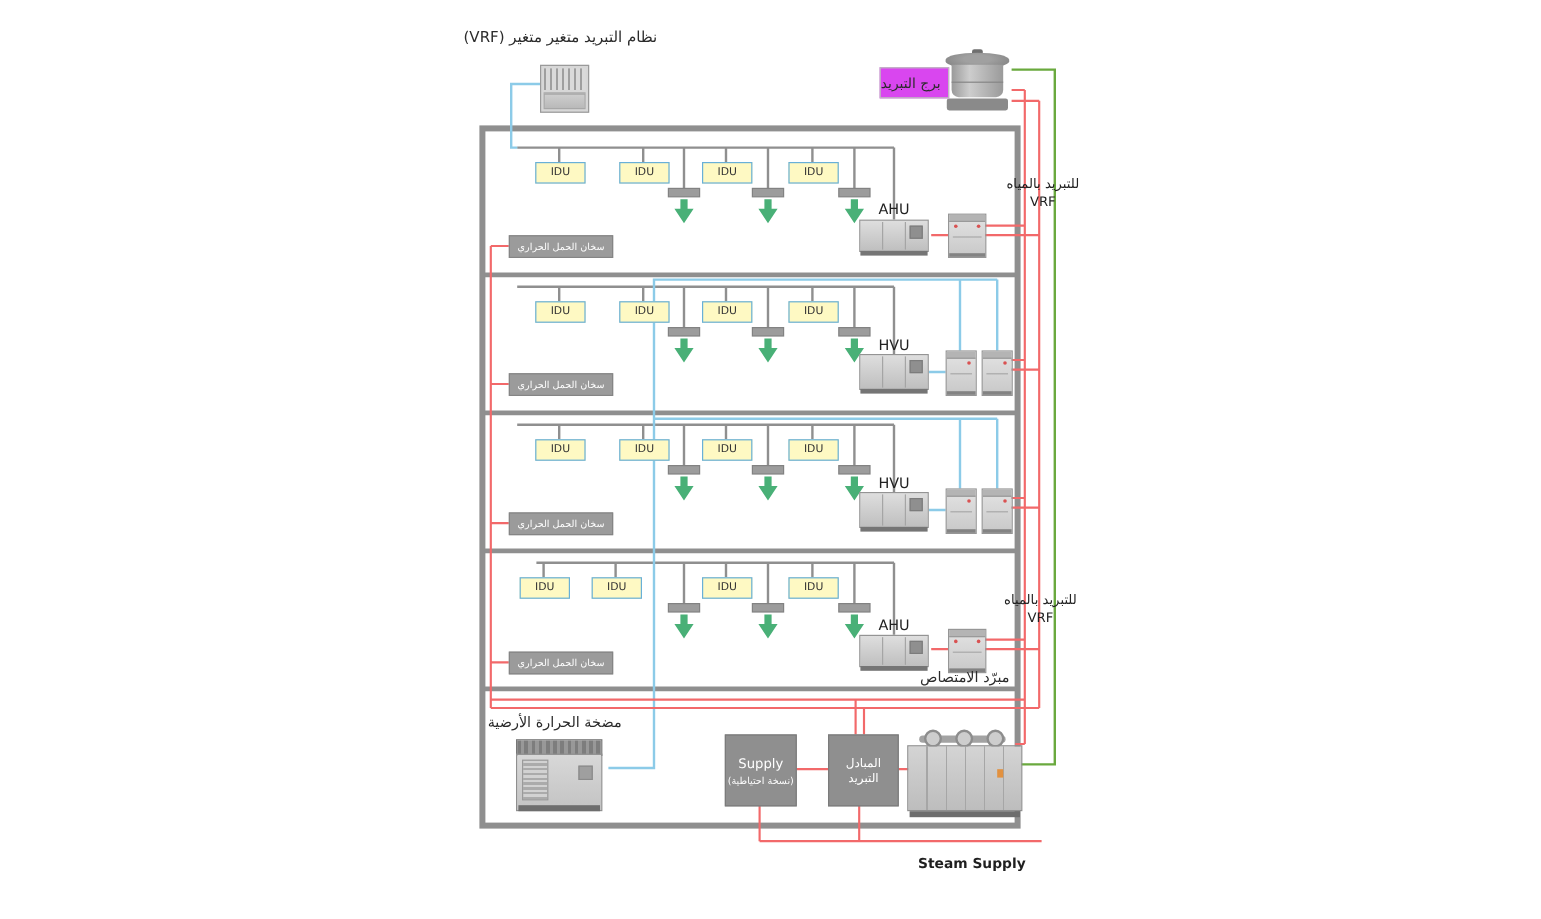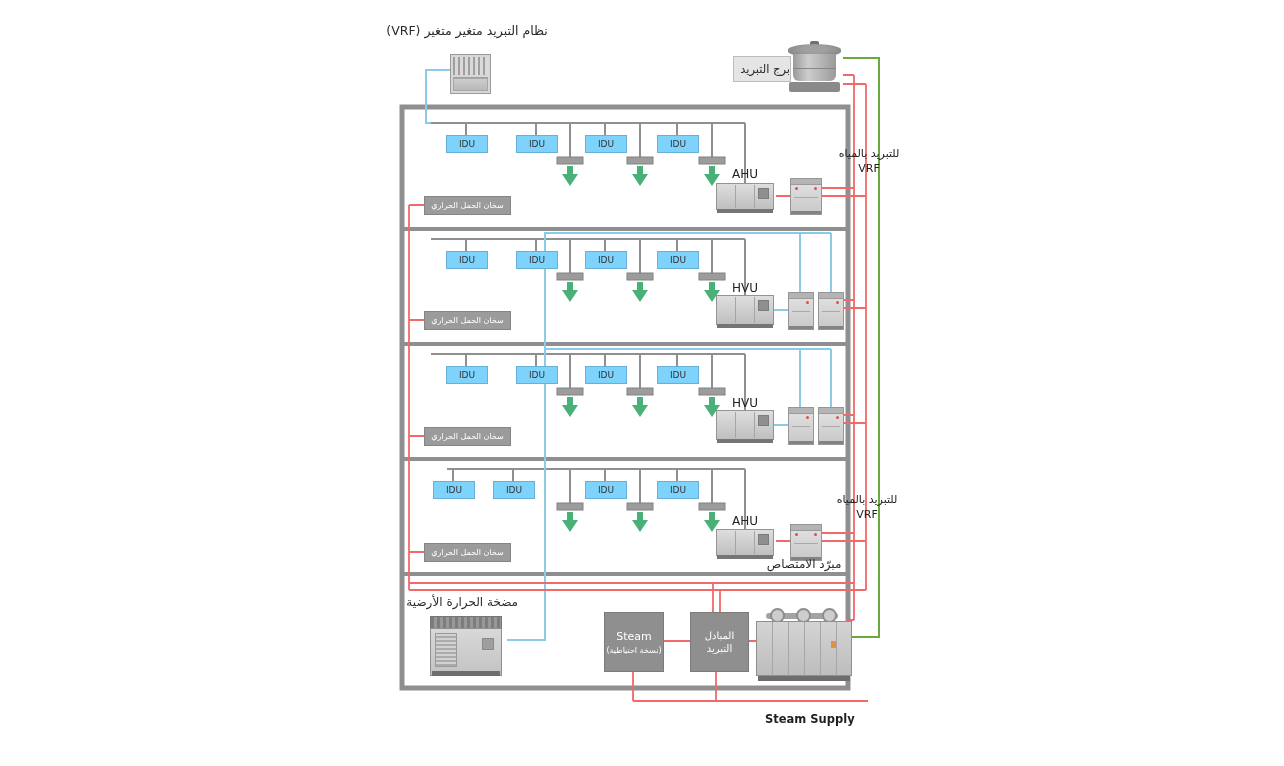--- a/index.html
+++ b/index.html
@@ -2,26 +2,26 @@
 <html><head>
 <meta charset="utf-8">
 <style>
   html,body{margin:0;padding:0;background:#fff;font-family:"DejaVu Sans",sans-serif;}
   .stage{position:relative;width:1284px;height:766px;background:#fff;overflow:hidden;}
   .abs{position:absolute;}
   svg.wires{position:absolute;left:0;top:0;}
 
   .lbl{position:absolute;color:#2b2b2b;white-space:nowrap;}
   .title{font-size:12.5px;text-align:center;}
-  .ctlbl{width:56px;height:24px;border:1px solid #bdbdbd;background:#e5e5e5;line-height:24px;font-size:11.5px;text-align:right;}
+  .ctlbl{width:56px;height:24px;border:1px solid #bdbdbd;background:#d946ef;line-height:24px;font-size:11.5px;text-align:left;}
   .unitlbl{position:absolute;width:58px;text-align:center;font-size:12px;color:#222;}
   .side{position:absolute;width:86px;text-align:center;font-size:11px;color:#222;white-space:nowrap;}
   .big{font-size:12px;text-align:center;}
 
-  .idu{position:absolute;width:40px;height:16px;background:#7dd3fc;border:1px solid #68b0d8;
+  .idu{position:absolute;width:40px;height:16px;background:#fef9c3;border:1px solid #68b0d8;
        font-size:9px;color:#333;display:flex;align-items:center;justify-content:center;}
   .hbox{position:absolute;width:85px;height:17px;background:#9b9b9b;border:1px solid #858585;color:#fff;
         font-size:8px;display:flex;align-items:center;justify-content:center;white-space:nowrap;}
 
   .gbox{position:absolute;background:#8f8f8f;border:1px solid #7b7b7b;color:#fff;display:flex;
         flex-direction:column;align-items:center;justify-content:center;text-align:center;}
   .gbox .l1{font-size:11px;}
   .gbox .l2{font-size:8px;margin-top:3px;}
   .gbox .m1{font-size:10px;font-family:Liberation Serif, serif;}
   .gbox .m2{font-size:10px;margin-top:2px;}
@@ -278,21 +278,21 @@
   <div class="lbl big" dir="rtl" style="left:414px;top:595px;width:104px">مضخة الحرارة الأرضية</div>
   <div class="abs hp" style="left:430px;top:616px">
     <div class="hp-top"></div>
       <div class="hp-body"></div>
       <div class="hp-grille"></div>
       <div class="hp-panel"></div>
       <div class="hp-base"></div>
   </div>
 
   <div class="gbox" style="left:604px;top:612px;width:58px;height:58px">
-    <div class="l1">Steam</div>
+    <div class="l1">Supply</div>
     <div class="l2" dir="rtl">(نسخة احتياطية)</div>
   </div>
 
   <div class="gbox" style="left:690px;top:612px;width:57px;height:58px">
     <div class="m1" dir="rtl">المبادل</div>
     <div class="m2" dir="rtl">التبريد</div>
   </div>
 
   <div class="lbl big" dir="rtl" style="left:758px;top:557px;width:92px">مبرّد الامتصاص</div>
   <div class="abs ac" style="left:756px;top:607px">

